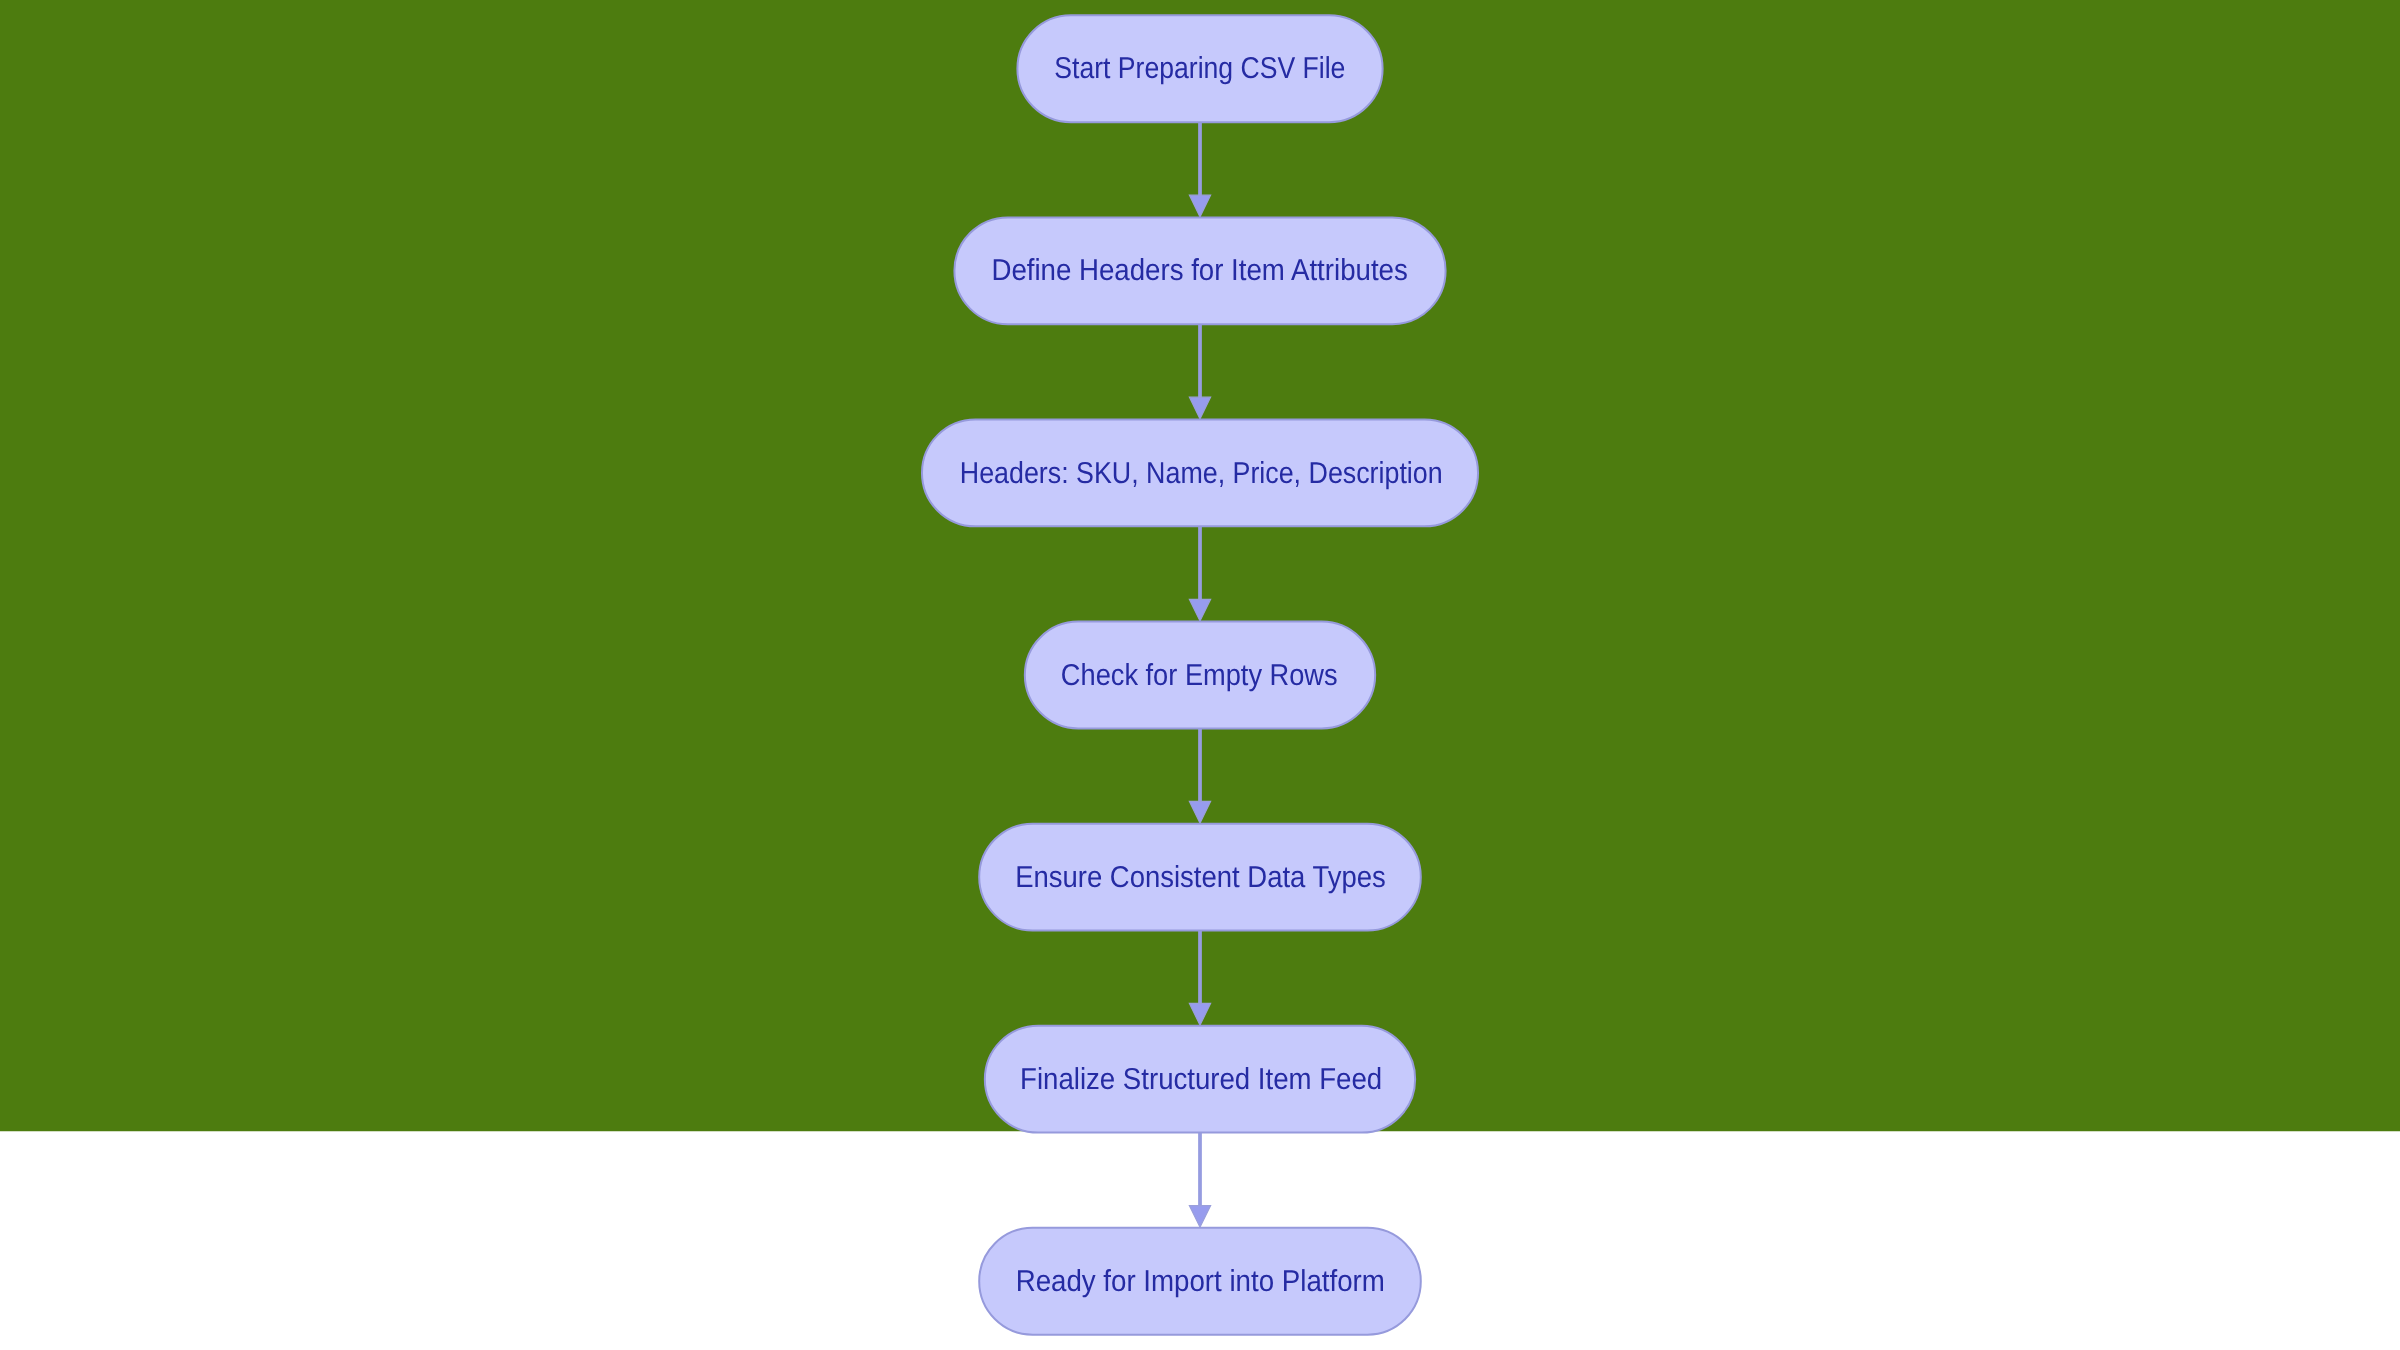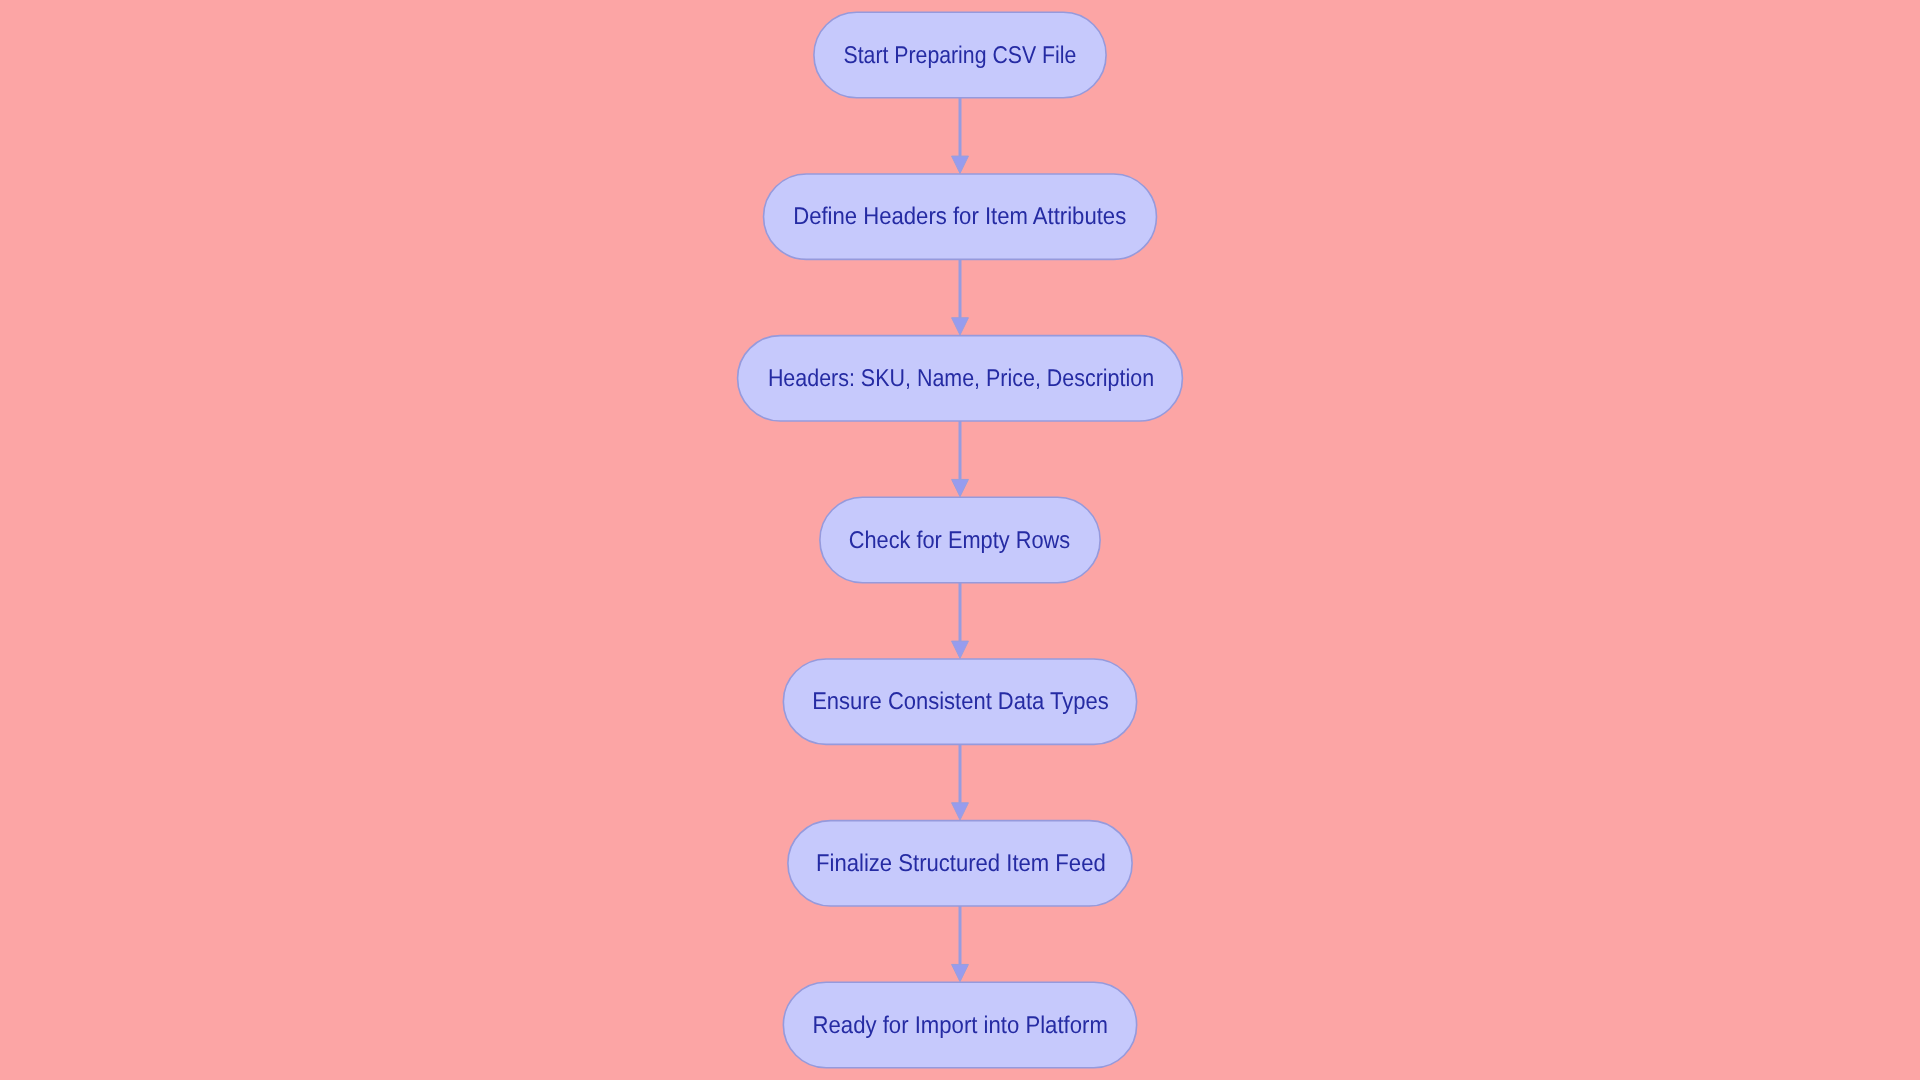--- a/index.html
+++ b/index.html
@@ -7,22 +7,22 @@
     margin: 0;
     padding: 0;
     width: 1920px;
     height: 1080px;
     background: #FFFFFF;
     overflow: hidden;
   }
   #flowchart-root {
     position: relative;
     width: 1920px;
-    height: 1080px;
-    background: #fca5a5;
+    height: 905px;
+    background: #4d7c0f;
   }
   svg#flow-svg {
     position: absolute;
     left: 0;
     top: 0;
     width: 1920px;
     height: 1080px;
     display: block;
     shape-rendering: geometricPrecision;
     

